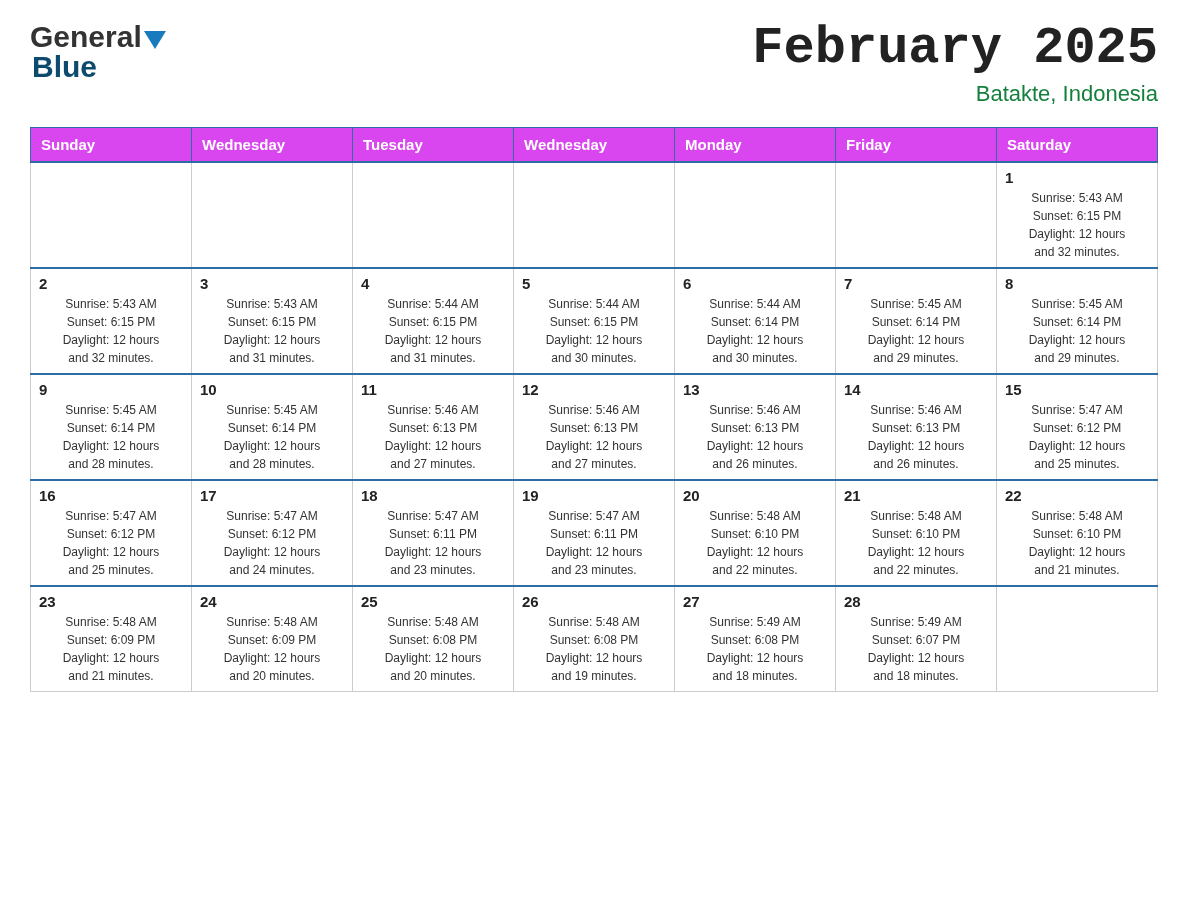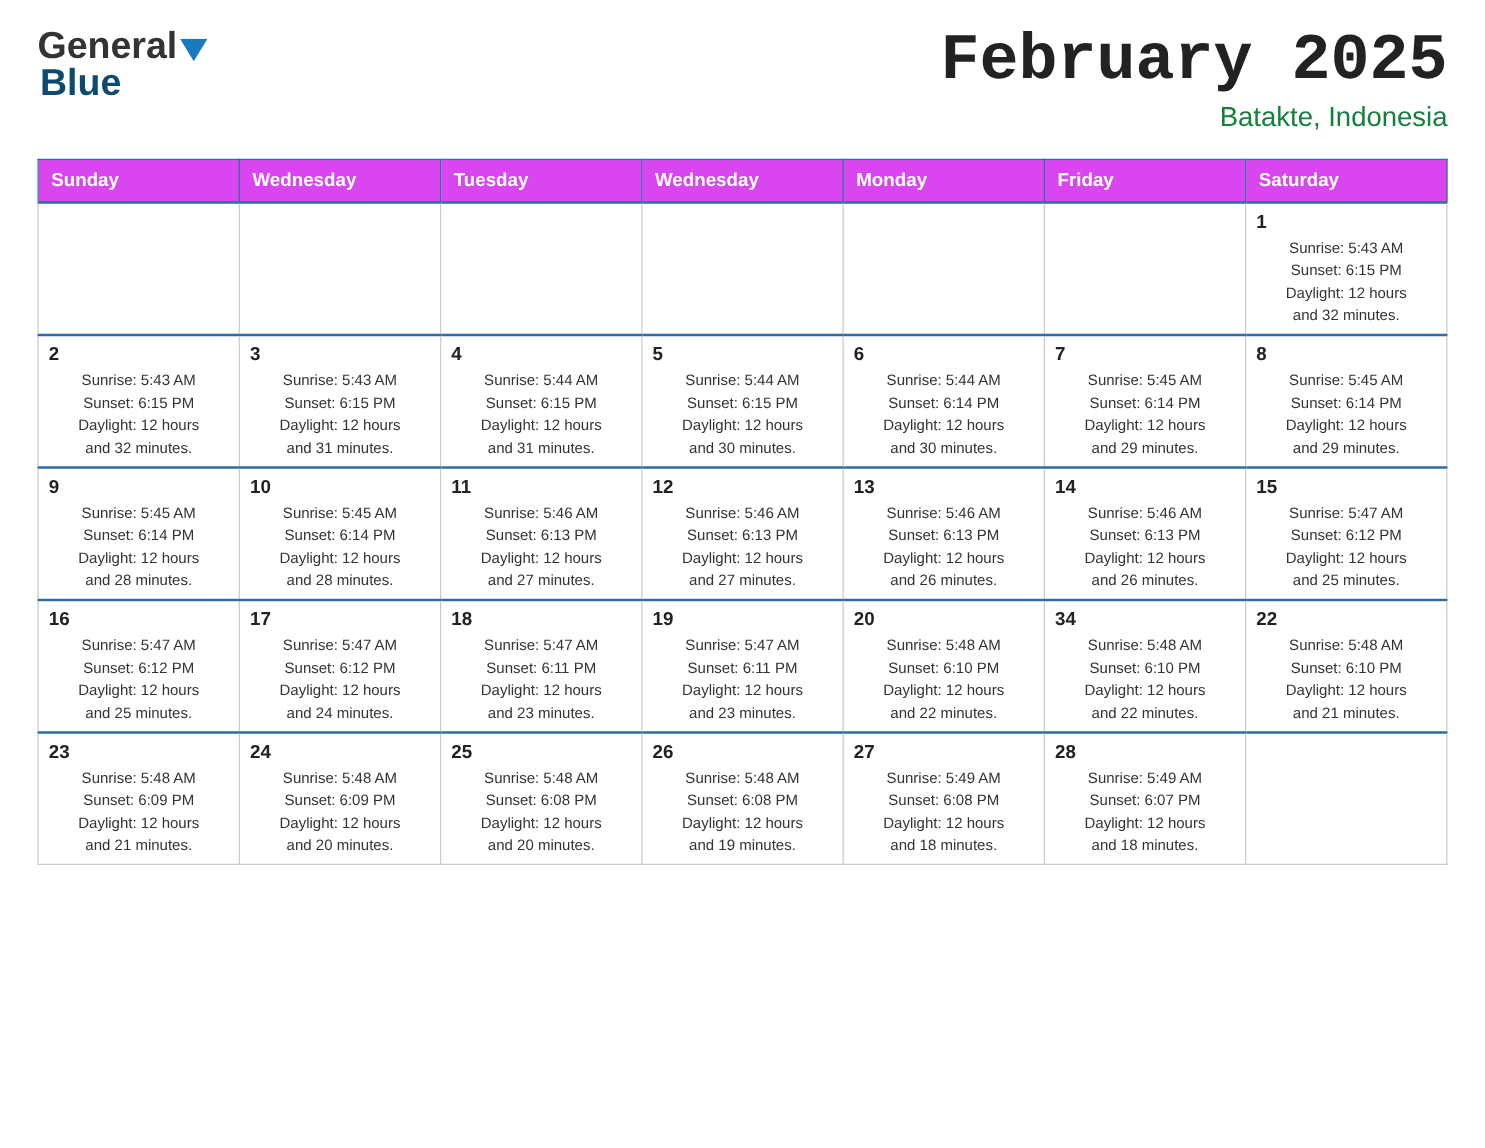--- a/index.html
+++ b/index.html
@@ -248,21 +248,21 @@
 and 23 minutes.</div>
         </td>
         <td>
           <span class="day-number">20</span>
           <div class="day-info" style="white-space: pre-line;">Sunrise: 5:48 AM
 Sunset: 6:10 PM
 Daylight: 12 hours
 and 22 minutes.</div>
         </td>
         <td>
-          <span class="day-number">34</span>
+          <span class="day-number">21</span>
           <div class="day-info" style="white-space: pre-line;">Sunrise: 5:48 AM
 Sunset: 6:10 PM
 Daylight: 12 hours
 and 22 minutes.</div>
         </td>
         <td>
           <span class="day-number">22</span>
           <div class="day-info" style="white-space: pre-line;">Sunrise: 5:48 AM
 Sunset: 6:10 PM
 Daylight: 12 hours

